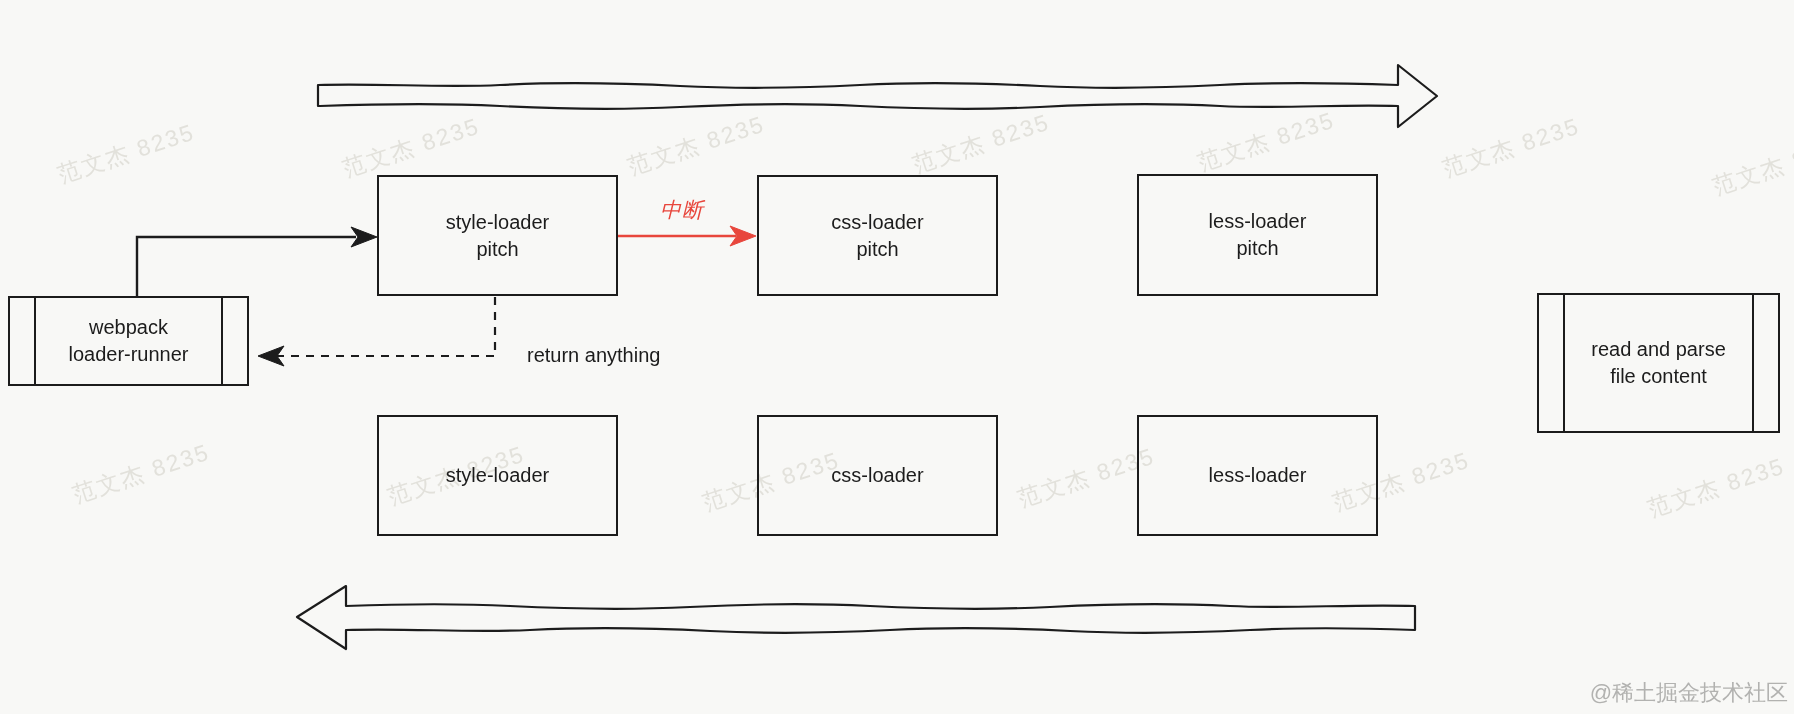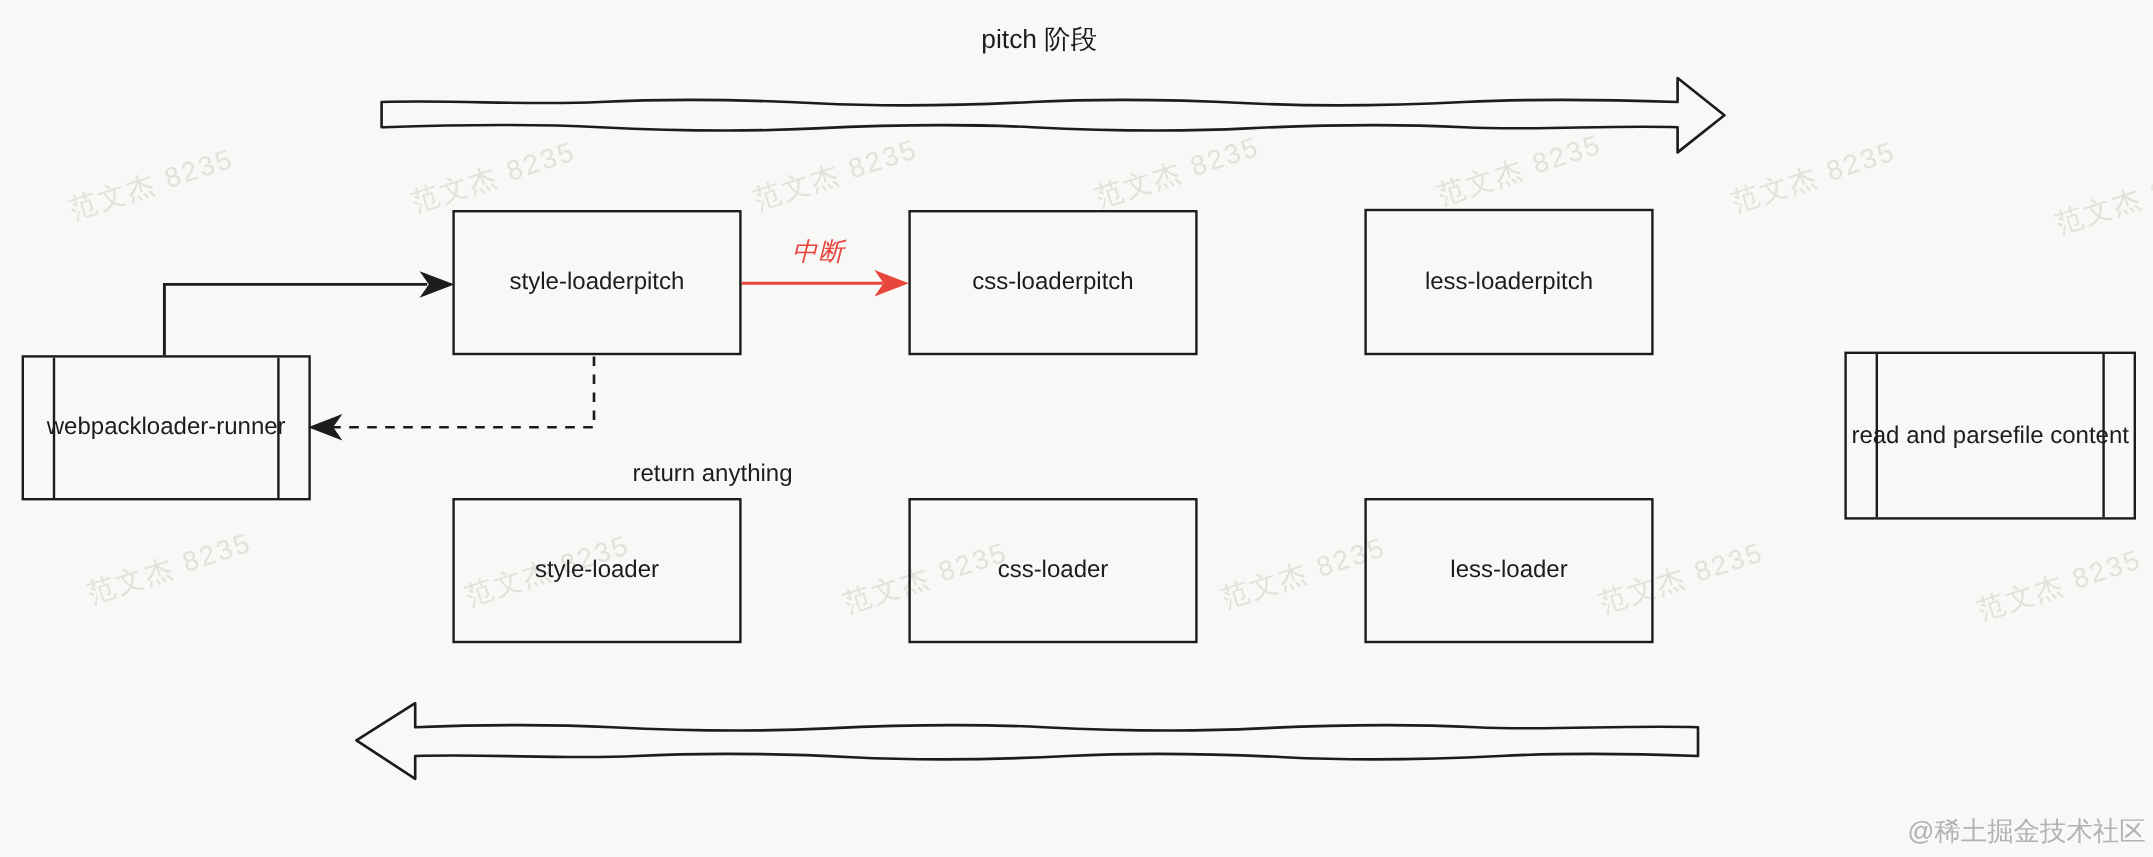--- a/index.html
+++ b/index.html
@@ -16,21 +16,21 @@
     position: absolute;
     left: 0; top: 0;
     width: 1794px; height: 714px;
     pointer-events: none;
   }
   .node {
     position: absolute;
     border: 2px solid #1c1c1c;
     box-sizing: border-box;
     display: flex;
-    flex-direction: row;
+    flex-direction: column;
     align-items: center;
     justify-content: center;
     text-align: center;
     font-size: 20px;
     line-height: 27px;
     background: transparent;
     z-index: 2;
   }
   .rail {
     position: absolute;
@@ -49,21 +49,21 @@
   .free-label {
     position: absolute;
     white-space: nowrap;
     z-index: 3;
   }
   .interrupt-label {
     font-size: 21px;
     color: #e8463c;
     letter-spacing: 1px;
   }
-  .return-label { font-size: 20px; margin-top: 40px; }
+  .return-label { font-size: 20px; }
   .wm {
     position: absolute;
     white-space: nowrap;
     font-size: 23px;
     letter-spacing: 2px;
     color: #e2e1db;
     transform: rotate(-18deg);
     z-index: 1;
     user-select: none;
   }
@@ -143,26 +143,25 @@
       <line x1="618" y1="236" x2="736" y2="236" stroke="#e8463c" stroke-width="2.6"></line>
       <path d="M 756 236 L 730 226 L 737 236 L 730 246 Z" fill="#e8463c" stroke="#e8463c" stroke-width="1"></path>
     </g>
 
     <g>
       <polyline points="495,297 495,356 270,356" fill="none" stroke="#1c1c1c" stroke-width="2.2" stroke-dasharray="8,7"></polyline>
       <path d="M 258 356 L 284 346 L 277 356 L 284 366 Z" fill="#1c1c1c" stroke="#1c1c1c" stroke-width="1"></path>
     </g>
   </svg>
 
-  <div class="phase-label" style="left:666px; top:18px; width:400px;">pitch 阶段</div>
 
   <div class="free-label interrupt-label" style="left:660px; top:196px;font-style:italic;">中断</div>
   <div class="free-label return-label" style="left:527px; top:344px;">return anything</div>
 
-  <div class="node" style="left:18px; top:296px; width:241px; height:121px;">
+  <div class="node" style="left:8px; top:296px; width:241px; height:90px;">
     <div class="rail left"></div>
     <div class="rail right"></div>
     <span>webpack</span>
     <span>loader-runner</span>
   </div>
 
   <div class="node" style="left:377px; top:175px; width:241px; height:121px;">
     <span>style-loader</span>
     <span>pitch</span>
   </div>

